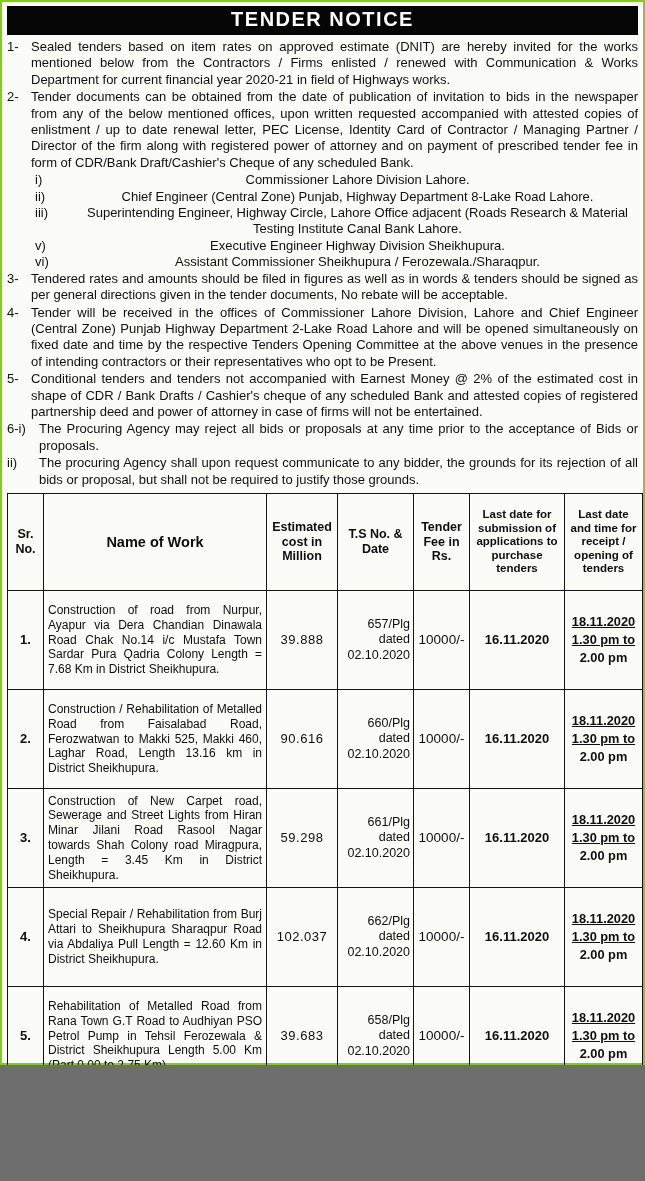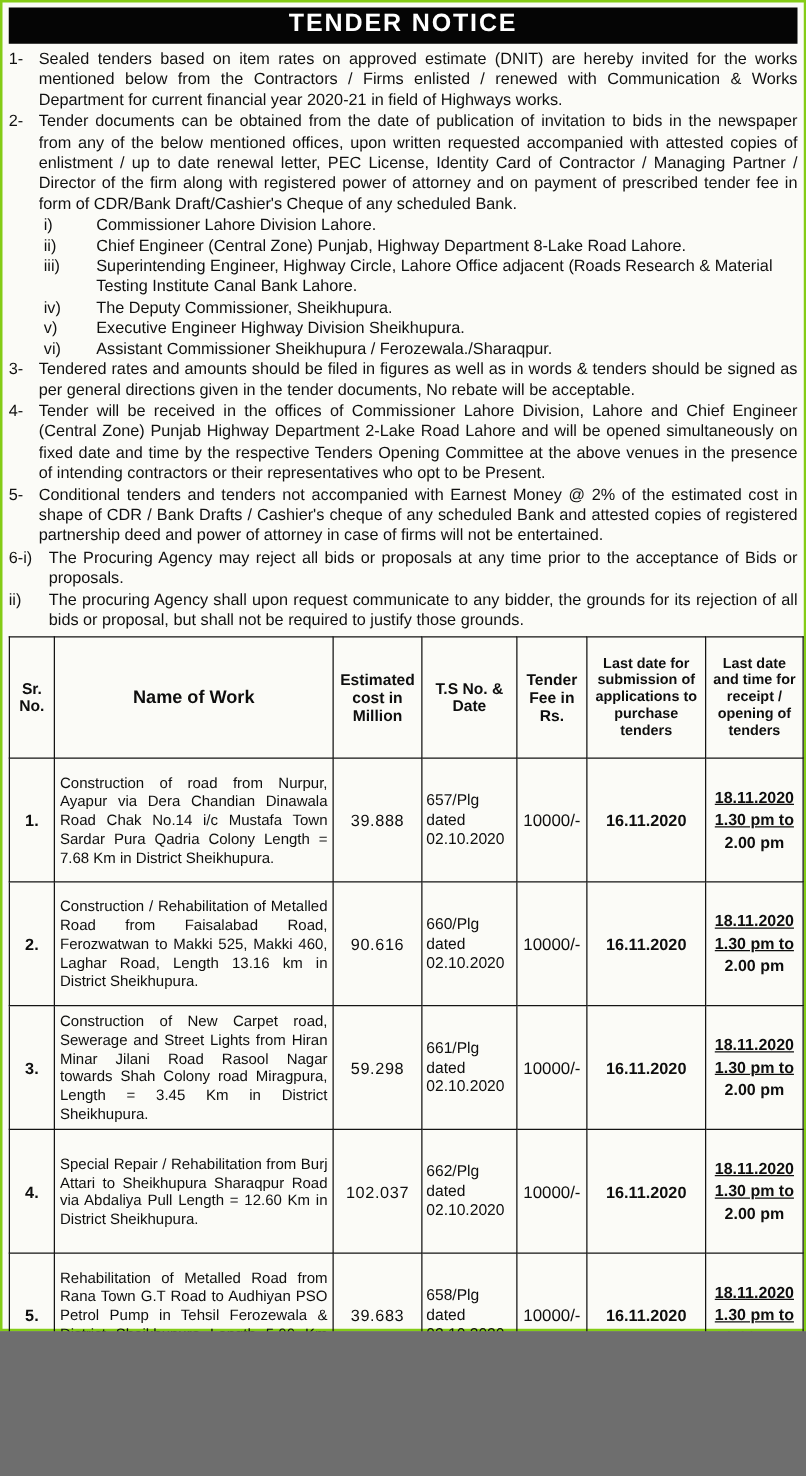--- a/index.html
+++ b/index.html
@@ -22,21 +22,21 @@
   }
 
   .body-text { font-size: 13px; line-height: 16.4px; color: #101010; margin-top: 4px; }
   .clause { display: flex; margin-bottom: 1px; }
   .cnum { flex: 0 0 24px; font-weight: 400; }
   .cnum.wide { flex-basis: 32px; }
   .ctext { flex: 1; text-align: justify; }
 
   .office { display: flex; padding-left: 28px; }
   .onum { flex: 0 0 42px; }
-  .otext { flex: 1; }
+  .otext { flex: 1; text-align: center; }
 
   table.tender-table {
     width: 100%; border-collapse: collapse; margin-top: 4px; color: #0e0e0e;
     table-layout: fixed;
   }
   .tender-table th, .tender-table td {
     border: 1.5px solid #141414; vertical-align: middle; padding: 2px 3px;
     overflow: hidden;
   }
   .tender-table thead tr { height: 97px; }
@@ -50,21 +50,21 @@
   col.c-name{ width: 223px; }
   col.c-cost{ width: 71px; }
   col.c-ts  { width: 76px; }
   col.c-fee { width: 56px; }
   col.c-sub { width: 95px; }
   col.c-open{ width: 78px; }
 
   td.sr   { text-align: center; font-weight: 700; font-size: 13px; }
   td.name { font-size: 12px; line-height: 14.8px; text-align: justify; padding: 4px 4px; vertical-align: middle; }
   td.cost { text-align: center; font-size: 13px; letter-spacing: .5px; }
-  td.ts   { text-align: left; font-size: 12.5px; line-height: 15.5px; }
+  td.ts   { text-align: right; font-size: 12.5px; line-height: 15.5px; }
   td.fee  { text-align: center; font-size: 13.5px; }
   td.sub  { text-align: center; font-weight: 700; font-size: 13px; }
   td.open { text-align: center; font-weight: 700; font-size: 12.8px; line-height: 18px; }
   .u { text-decoration: underline; }
 
   .footer {
     margin-top: auto;
     margin-left: -5px; margin-right: -5px;
     display: flex; height: 47px;
     font-family: "Liberation Serif", serif; font-weight: 700;
@@ -102,24 +102,20 @@
       <span class="onum">i)</span>
       <span class="otext">Commissioner Lahore Division Lahore.</span>
     </div>
     <div class="office">
       <span class="onum">ii)</span>
       <span class="otext">Chief Engineer (Central Zone) Punjab, Highway Department 8-Lake Road Lahore.</span>
     </div>
     <div class="office">
       <span class="onum">iii)</span>
       <span class="otext">Superintending Engineer, Highway Circle, Lahore Office adjacent (Roads Research &amp; Material Testing Institute Canal Bank Lahore.</span>
-    </div>
-    <div class="office">
-      <span class="onum">iv)</span>
-      <span class="otext">The Deputy Commissioner, Sheikhupura.</span>
     </div>
     <div class="office">
       <span class="onum">v)</span>
       <span class="otext">Executive Engineer Highway Division Sheikhupura.</span>
     </div>
     <div class="office">
       <span class="onum">vi)</span>
       <span class="otext">Assistant Commissioner Sheikhupura / Ferozewala./Sharaqpur.</span>
     </div>
 

